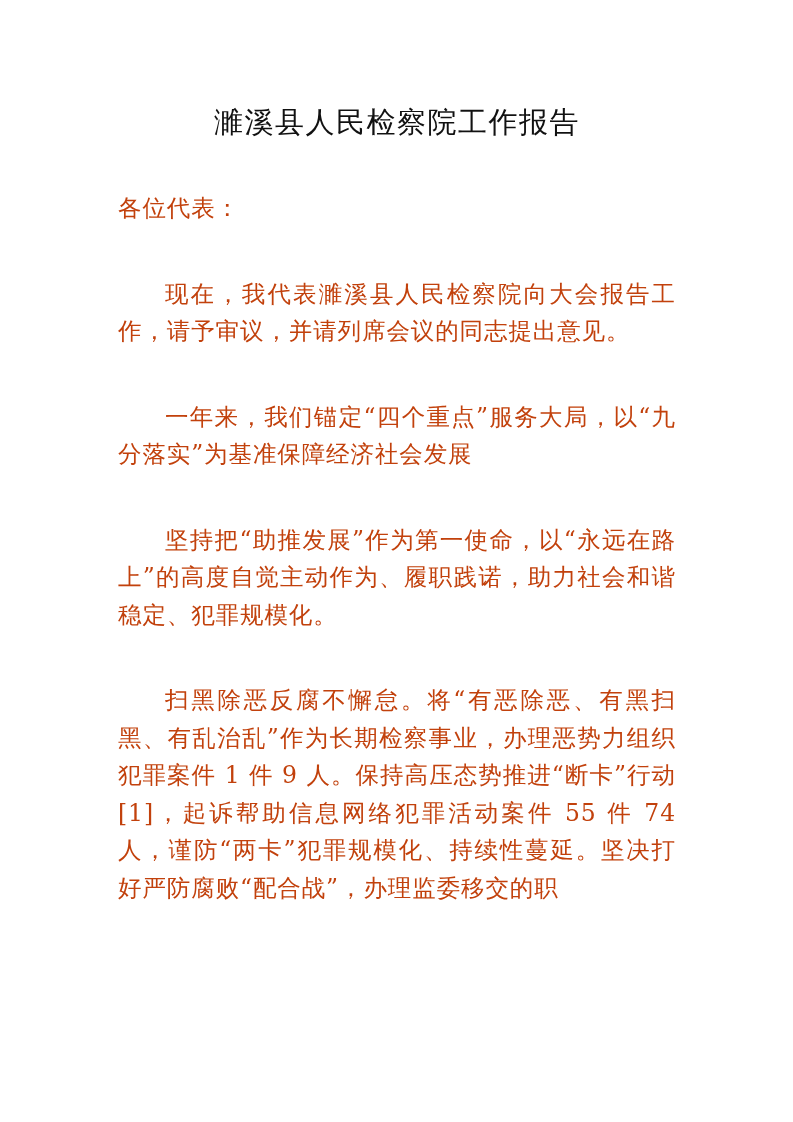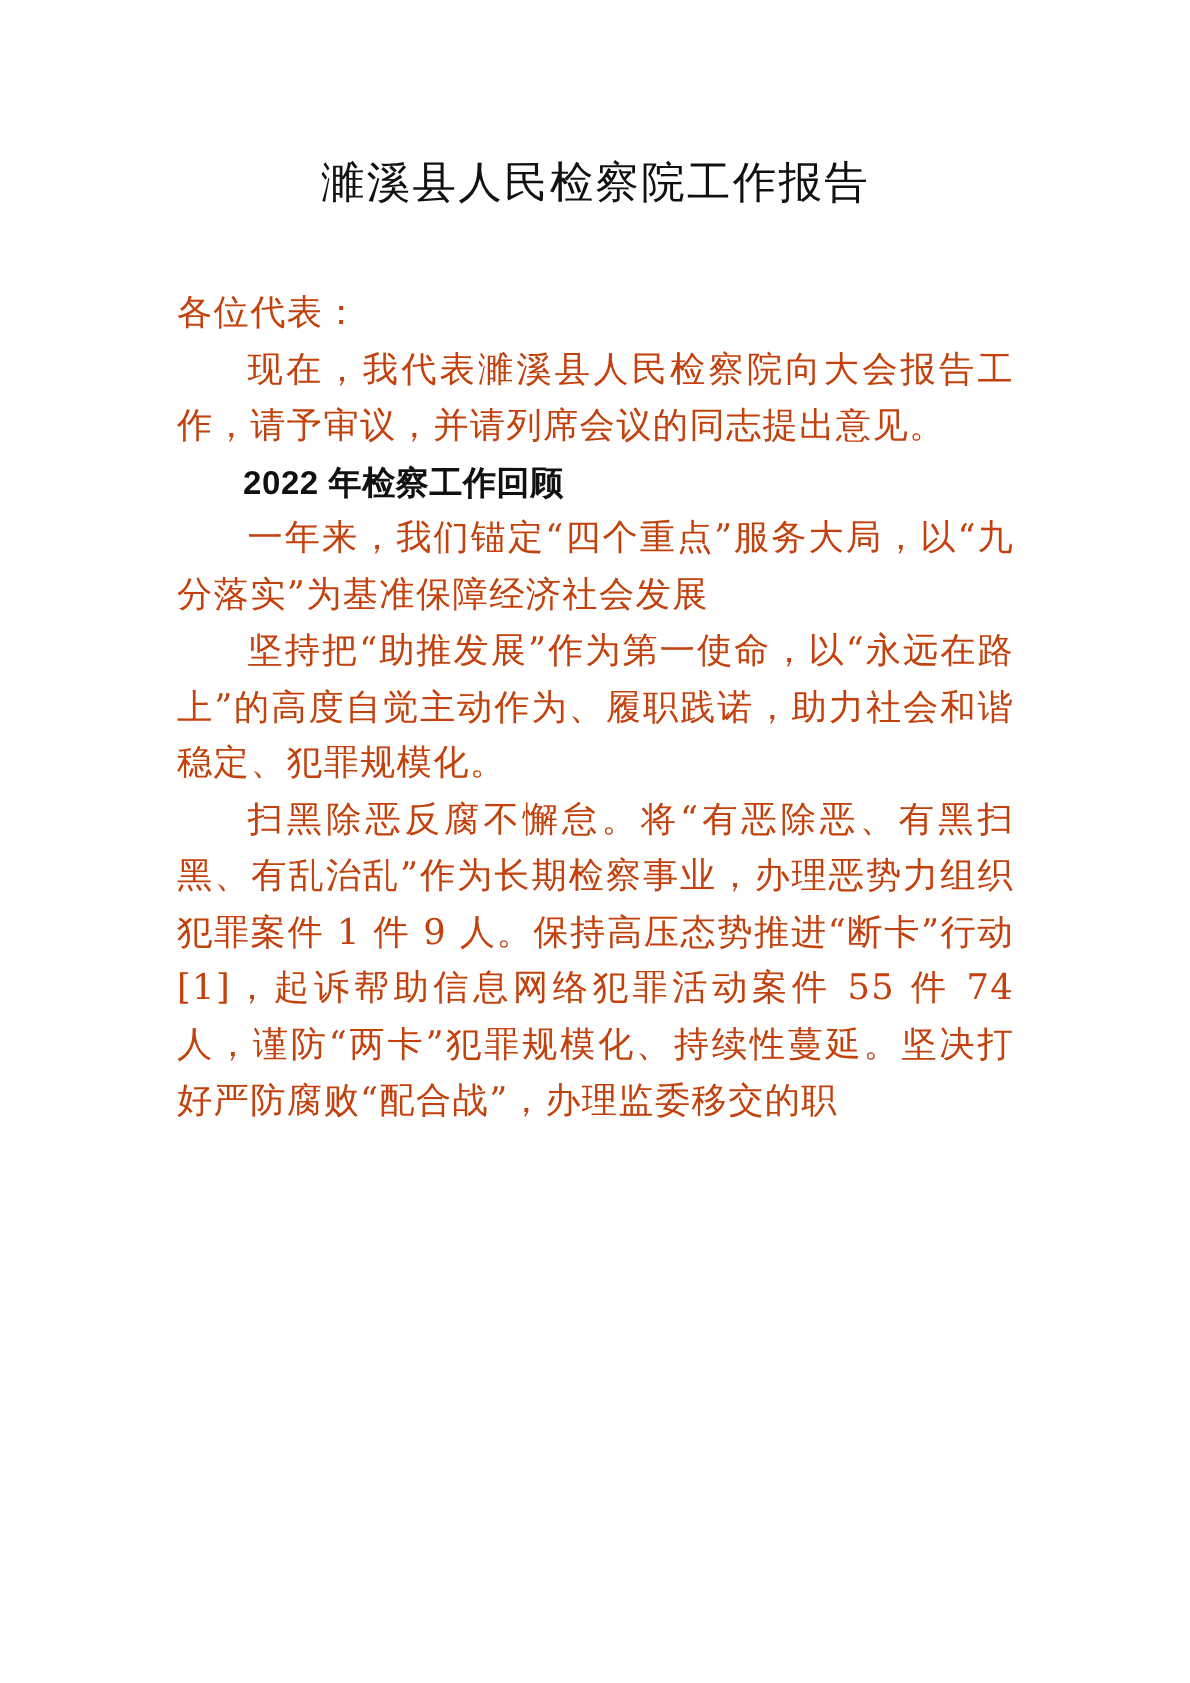--- a/index.html
+++ b/index.html
@@ -52,20 +52,21 @@
     line-height: 37.5px;
     color: #c2410c;
     margin: 0;
     text-align: justify;
     text-justify: inter-character;
     letter-spacing: 0.9px;
     font-weight: 400;
   }
   .para.indent {
     text-indent: 2em;
+    margin-top: 48px;
   }
 
   
   .salutation {
     padding-top: 48px;
   }
 
   
   .section-heading {
     font-family: "Liberation Sans", "DejaVu Sans", sans-serif;
@@ -83,21 +84,20 @@
 
 <div class="page">
   <div class="content">
 
     <h1 class="doc-title">濉溪县人民检察院工作报告</h1>
 
     <p class="para salutation">各位代表：</p>
 
     <p class="para indent">现在，我代表濉溪县人民检察院向大会报告工作，请予审议，并请列席会议的同志提出意见。</p>
 
-    <h2 class="section-heading">2022 年检察工作回顾</h2>
 
 
     <p class="para indent">一年来，我们锚定“四个重点”服务大局，以“九分落实”为基准保障经济社会发展</p>
 
     <p class="para indent">坚持把“助推发展”作为第一使命，以“永远在路上”的高度自觉主动作为、履职践诺，助力社会和谐稳定、犯罪规模化。</p>
 
     <p class="para indent">扫黑除恶反腐不懈怠。将“有恶除恶、有黑扫黑、有乱治乱”作为长期检察事业，办理恶势力组织犯罪案件 1 件 9 人。保持高压态势推进“断卡”行动[1]，起诉帮助信息网络犯罪活动案件 55 件 74 人，谨防“两卡”犯罪规模化、持续性蔓延。坚决打好严防腐败“配合战”，办理监委移交的职</p>
 
   </div>
 </div>

